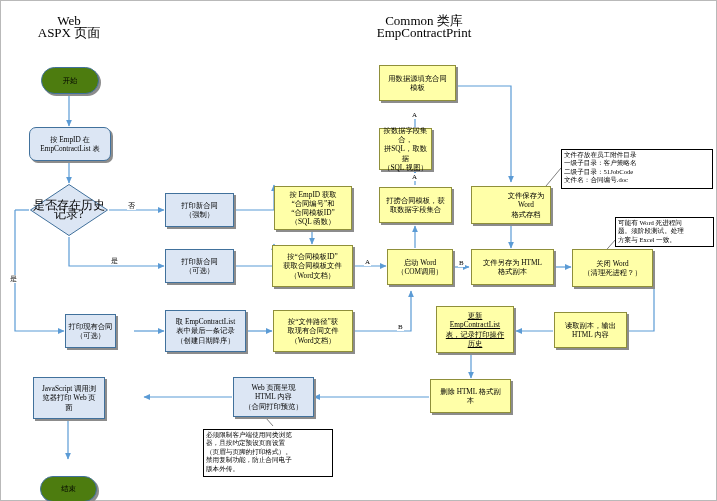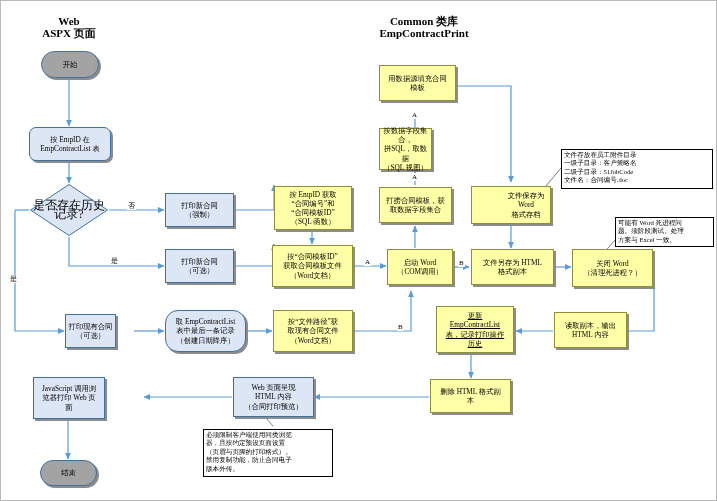--- a/index.html
+++ b/index.html
@@ -17,22 +17,22 @@
     background:#fff;
   }
   svg#wires{
     position:absolute;left:0;top:0;
     width:717px;height:501px;
     pointer-events:none;
   }
   .col-title{
     position:absolute;
     text-align:center;
-    font-weight:bold;
-    font-size:11px;
+    font-weight:normal;
+    font-size:13px;
     line-height:12px;
     color:#000;
     white-space:pre-line;
   }
   .node{
     position:absolute;
     box-sizing:border-box;
     display:flex;
     align-items:center;
     justify-content:center;
@@ -47,24 +47,25 @@
     background:#dce6f4;
     border:1px solid #41719c;
     box-shadow:2px 2px 0 #8c8c8c;
   }
   .yellow{
     background:#ffffa8;
     border:1px solid #8f8f3a;
     box-shadow:2px 2px 0 #8c8c8c;
   }
   .term{
-    background:#a3a3a3;
+    background:#4d7c0f;
     border:1px solid #41719c;
     border-radius:14px;
     box-shadow:2px 2px 0 #8c8c8c;
+    margin-top:16px;
   }
   .diamond{
     background:transparent;
     border:none;
     box-shadow:none;
   }
   .diamond .dlabel{
     position:relative;z-index:2;
     font-size:12px;line-height:9px;
     white-space:pre-line;
@@ -197,21 +198,21 @@
 
   <div class="node yellow" style="left:273px;top:185px;width:78px;height:44px;">按 EmpID 获取
 “合同编号”和
 “合同模板ID”
 （SQL 函数）</div>
 
   <div class="node yellow" style="left:271px;top:244px;width:81px;height:42px;">按“合同模板ID”
 获取合同模板文件
 （Word文档）</div>
 
-  <div class="node blue" style="left:164px;top:309px;width:81px;height:42px;border-radius:13px;">取 EmpContractList
+  <div class="node blue" style="left:164px;top:309px;width:81px;height:42px;">取 EmpContractList
 表中最后一条记录
 （创建日期降序）</div>
 
   <div class="node yellow" style="left:272px;top:309px;width:80px;height:42px;">按“文件路径”获
 取现有合同文件
 （Word文档）</div>
 
   <div class="node yellow" style="left:378px;top:64px;width:77px;height:36px;">用数据源填充合同
 模板</div>
 

